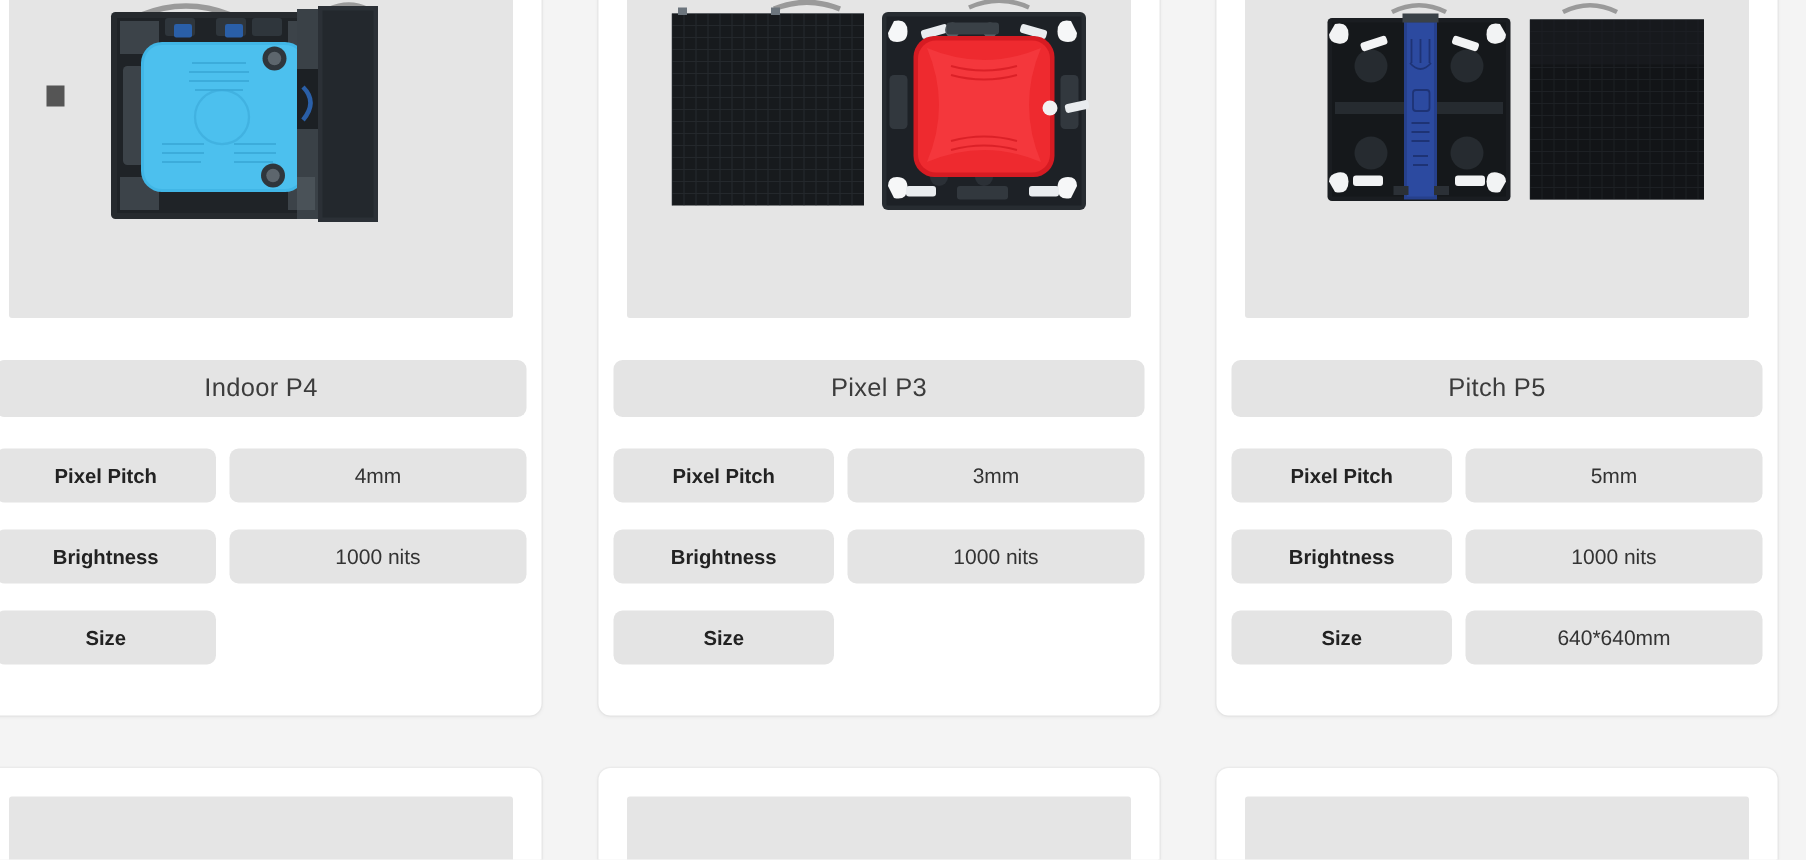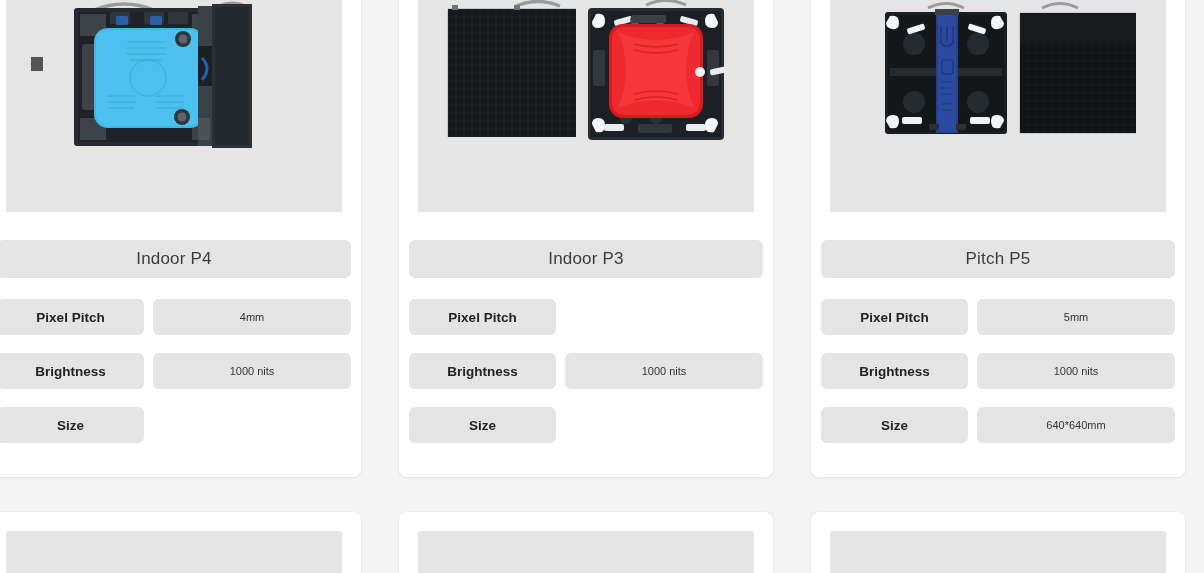--- a/index.html
+++ b/index.html
@@ -92,21 +92,21 @@
     color: #222222;
   }
   .spec-label {
     width: 147px;
     flex: none;
     font-size: 13.5px;
     font-weight: bold;
   }
   .spec-value {
     flex: 1 1 auto;
-    font-size: 11px;
+    font-size: 14px;
     font-weight: normal;
     color: #333333;
     white-space: nowrap;
   }
 </style>
 </head>
 <body>
 
 <div class="page">
   <div class="grid" id="grid">
@@ -267,24 +267,25 @@
       <path d="M206 128 q22 -6 44 0"></path>
                 <path d="M206 122 q22 -6 44 0"></path>
     </g>
     <circle cx="272" cy="100" r="5" fill="#f2f2f2"></circle>
     <g fill="#e9ecef">
       <rect x="282" y="96" width="16" height="6" rx="2" transform="rotate(-12 290 99)"></rect>
     </g>
   </g>
 </svg>
         </div>
-        <div class="card-title">Indoor P3</div>
+        <div class="card-title">Pixel P3</div>
         <div class="specs">
           <div class="spec-row">
             <div class="spec-label">Pixel Pitch</div>
+            <div class="spec-value">3mm</div>
           </div>
           <div class="spec-row">
             <div class="spec-label">Brightness</div>
             <div class="spec-value">1000 nits</div>
           </div>
           <div class="spec-row">
             <div class="spec-label">Size</div>
           </div>
         </div>
       </div>

